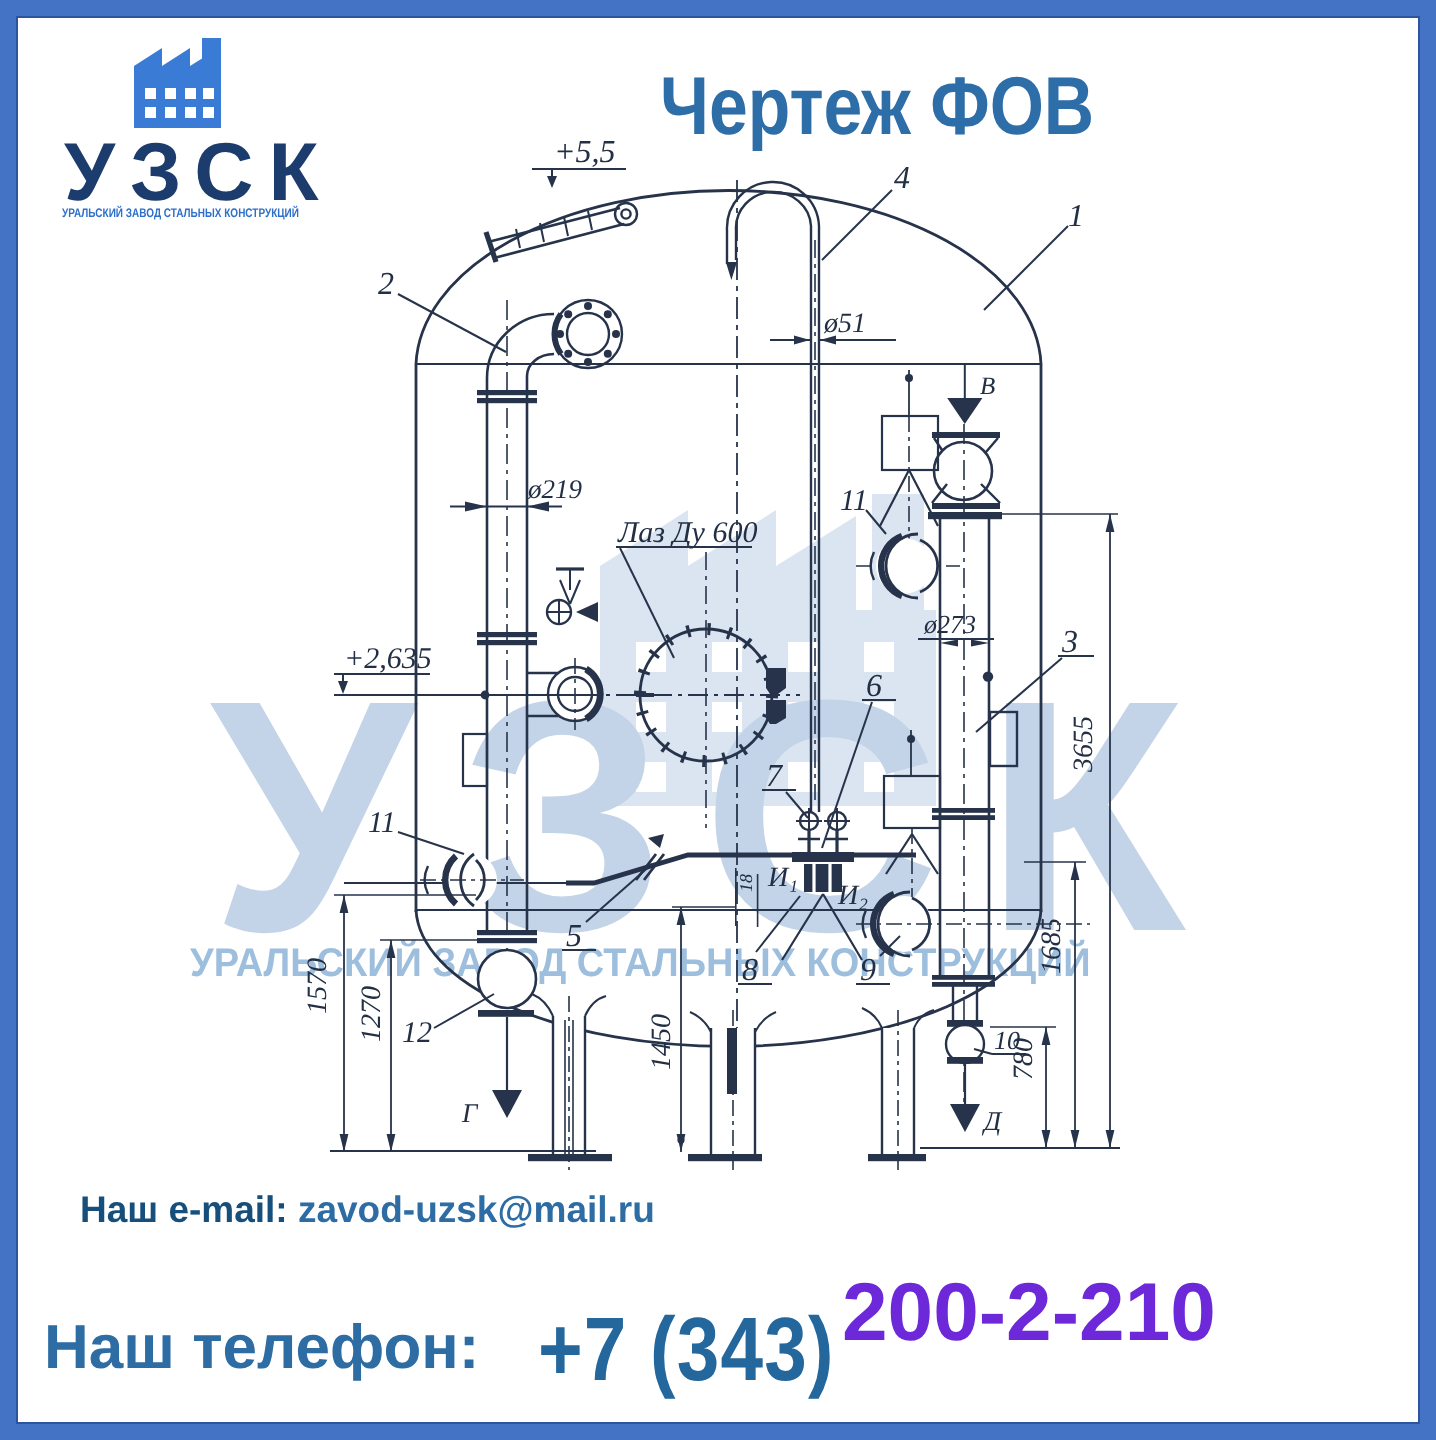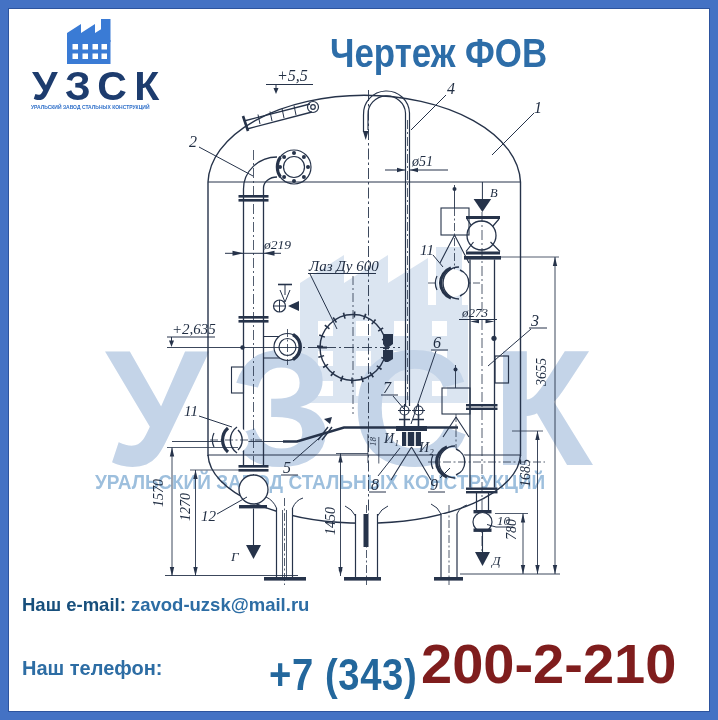--- a/index.html
+++ b/index.html
@@ -4,21 +4,21 @@
 <style>
   html,body{margin:0;padding:0;background:#fff}
   .page{position:relative;width:718px;height:720px;background:#ffffff;overflow:hidden;font-family:"Liberation Sans",sans-serif}
   .frame{position:absolute;left:0;top:0;right:0;bottom:0;border:8px solid #4472c4;box-shadow:inset 0 0 0 1px #2d549e, 0 0 0 1px #2d549e;z-index:50;pointer-events:none}
   .logo{position:absolute;left:0;top:0;z-index:6}
   .logotxt{position:absolute;left:32px;top:66px;color:#1d3c6e;font-weight:bold;font-size:41px;letter-spacing:7.5px;line-height:1;z-index:6;white-space:nowrap}
   .logosub{position:absolute;left:31px;top:104px;color:#2e6fc9;font-weight:bold;font-size:10px;line-height:1;z-index:6;white-space:nowrap;transform:scale(0.50,0.62);transform-origin:left top}
   .title{position:absolute;left:330px;top:33px;color:#2d6da8;font-weight:bold;font-size:41px;line-height:1;z-index:6;white-space:nowrap;transform:scaleX(0.85);transform-origin:left top}
   .wm-letters{position:absolute;left:105px;top:326px;color:#c4d4e8;font-weight:bold;font-size:165px;letter-spacing:22px;z-index:1;line-height:1.0;white-space:nowrap}
   .wm-band{position:absolute;left:95px;top:470px;color:#9dbfdd;font-weight:bold;font-size:20px;letter-spacing:0px;z-index:1;line-height:1.2;white-space:nowrap;transform:scaleX(0.95);transform-origin:left top}
-  .contacts{position:absolute;left:22px;top:594px;z-index:6}
+  .contacts{position:absolute;left:40px;top:594px;z-index:6}
   .c1{font-size:18.5px;font-weight:bold;color:#174f7c}
   .c1 span{color:#2d6da4}
   .phone-row{position:absolute;left:24px;top:652px;z-index:6;white-space:nowrap}
   #drawing text{fill:#222f44;stroke:none}
 </style>
 </head>
 <body>
 <div class="page">
 
 <svg style="position:absolute;left:296px;top:247px;z-index:0" width="180" height="156" viewBox="0 0 180 156">
@@ -483,19 +483,19 @@
 
 <path d="M460,574 H560" stroke-width="0.9"></path>
 
 </svg>
 
 <div class="contacts">
   <div class="c1">Наш e-mail: <span>zavod-uzsk@mail.ru</span></div>
 </div>
 
 <div class="phone-row">
-  <span id="ph1" style="position:absolute;left:-2px;top:6px;font-size:20px;font-weight:bold;color:#2d6da4;line-height:1">Наш телефон:</span>
+  <span id="ph1" style="position:absolute;left:-2px;top:6px;font-size:31px;font-weight:bold;color:#2d6da4;line-height:1">Наш телефон:</span>
   <span id="ph2" style="position:absolute;left:245px;top:0px;font-size:45px;font-weight:bold;color:#23679c;line-height:1;transform:scaleX(0.85);transform-origin:left top;letter-spacing:0.7px">+7 (343)</span>
-  <span id="ph3" style="position:absolute;left:397px;top:-16px;font-size:56px;font-weight:bold;color:#7f1d1d;line-height:1">200-2-210</span>
+  <span id="ph3" style="position:absolute;left:397px;top:-16px;font-size:41px;font-weight:bold;color:#6d28d9;line-height:1">200-2-210</span>
 </div>
 
 <div class="frame"></div>
 </div>
 
 </body></html>

